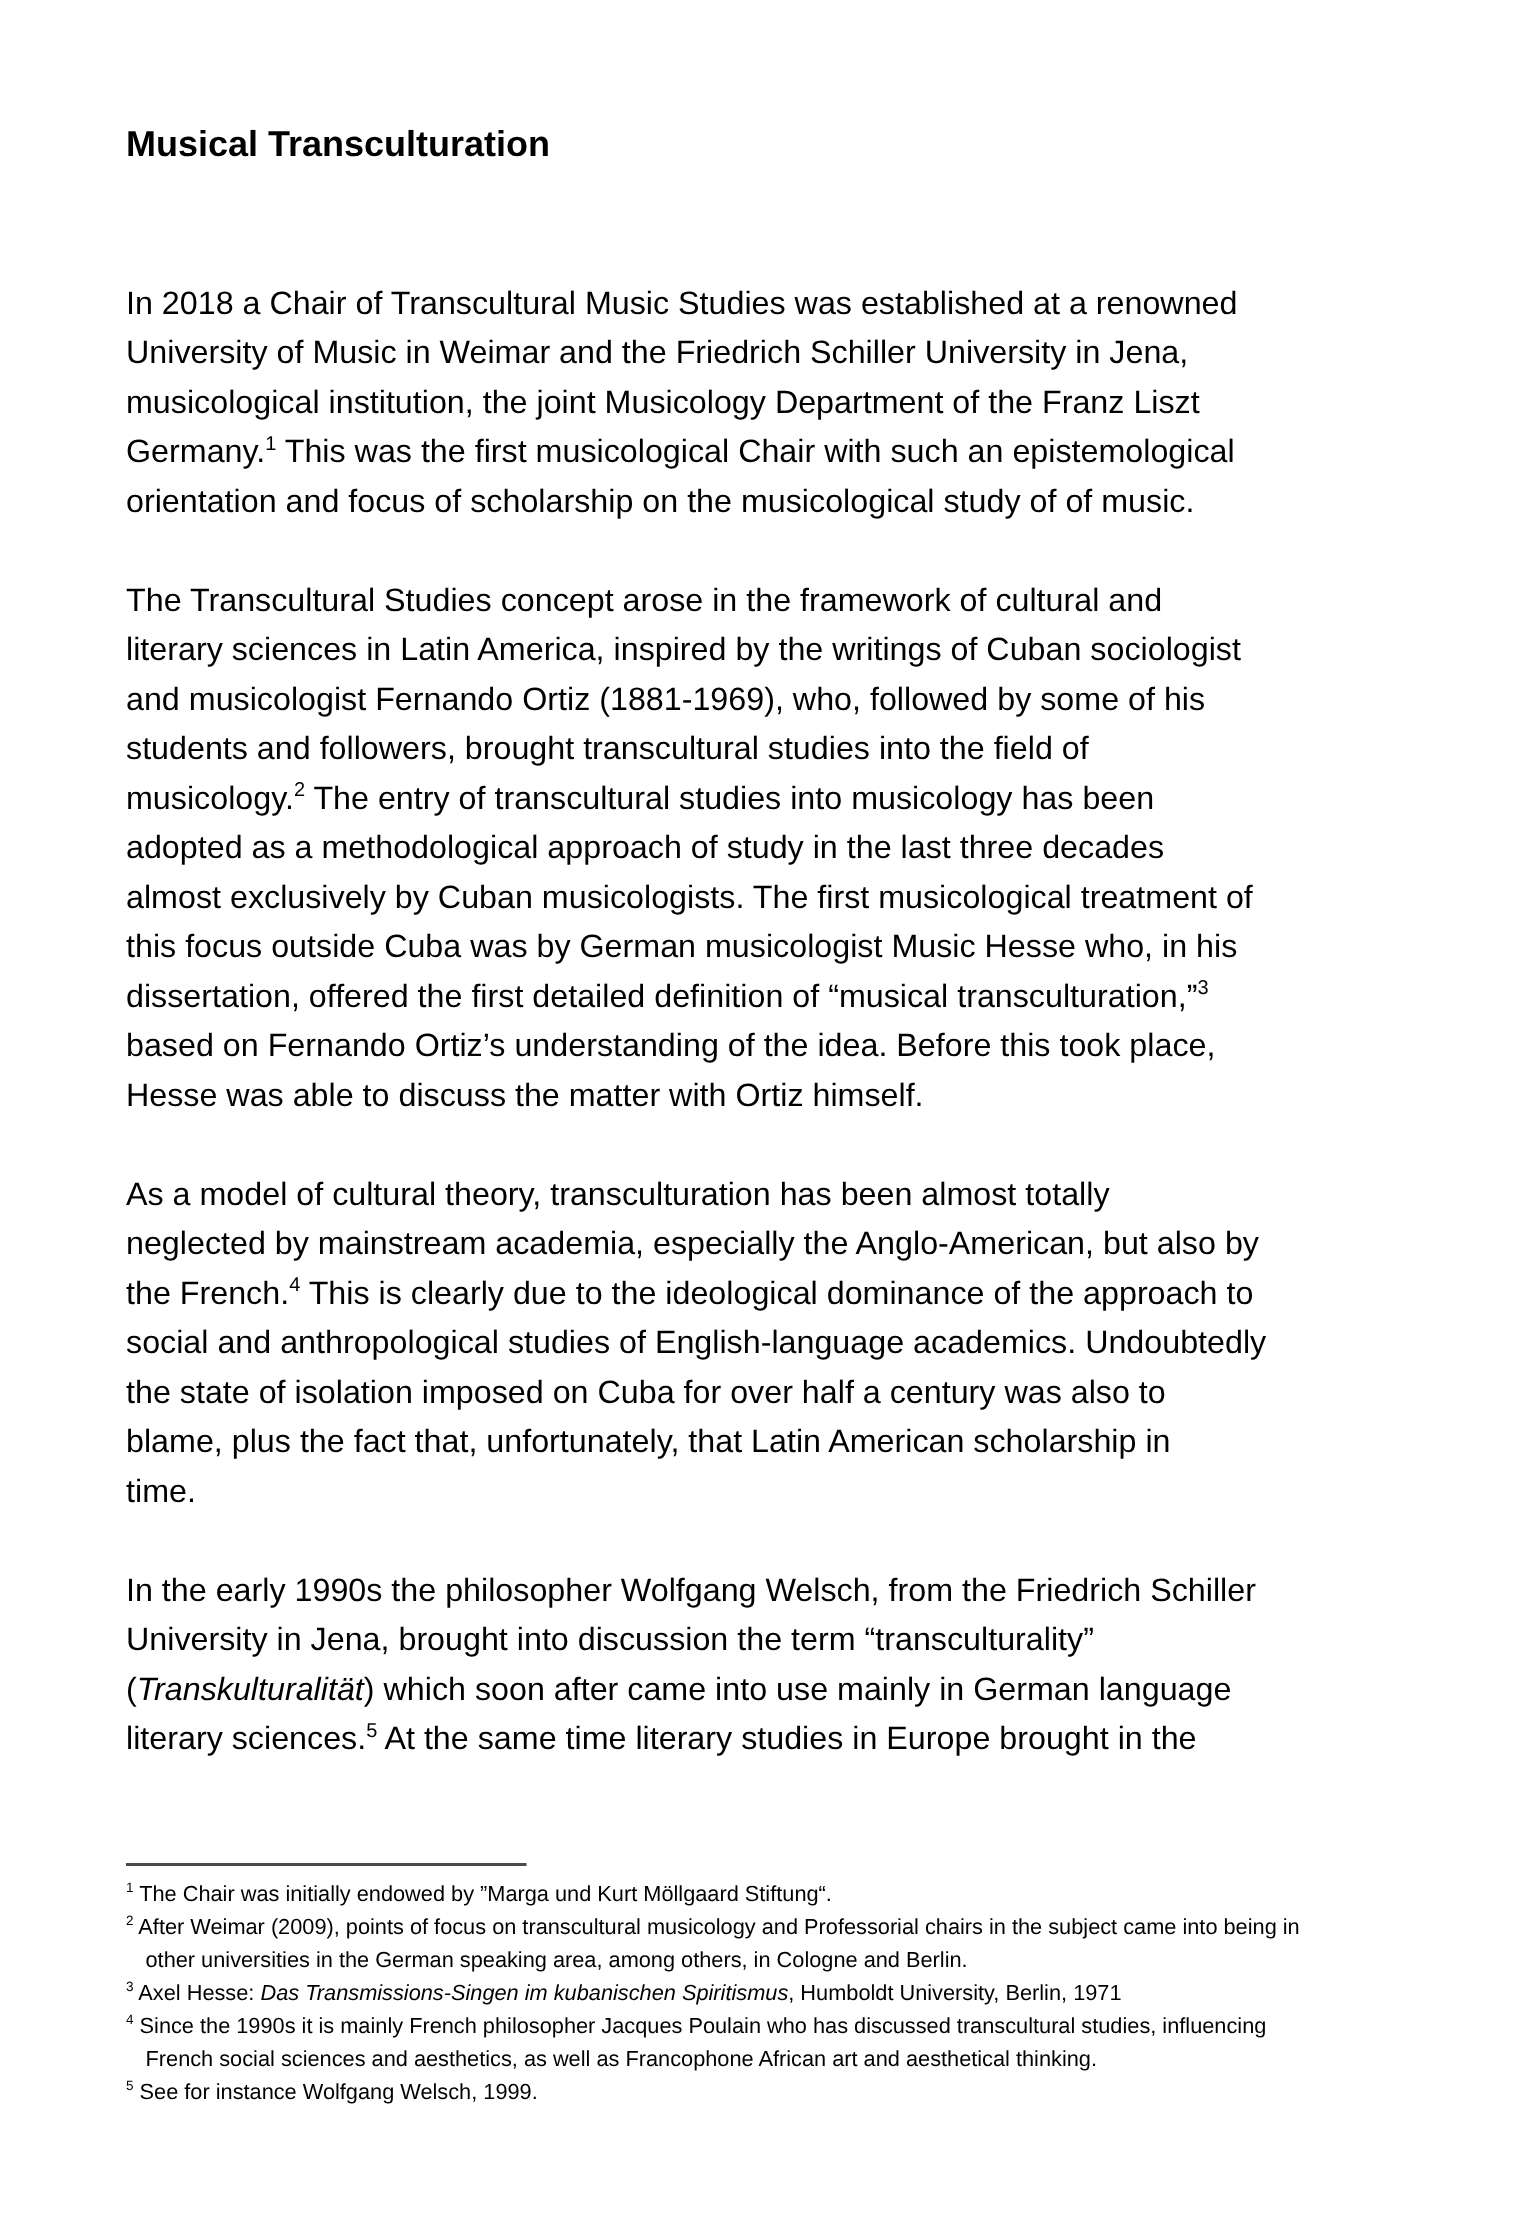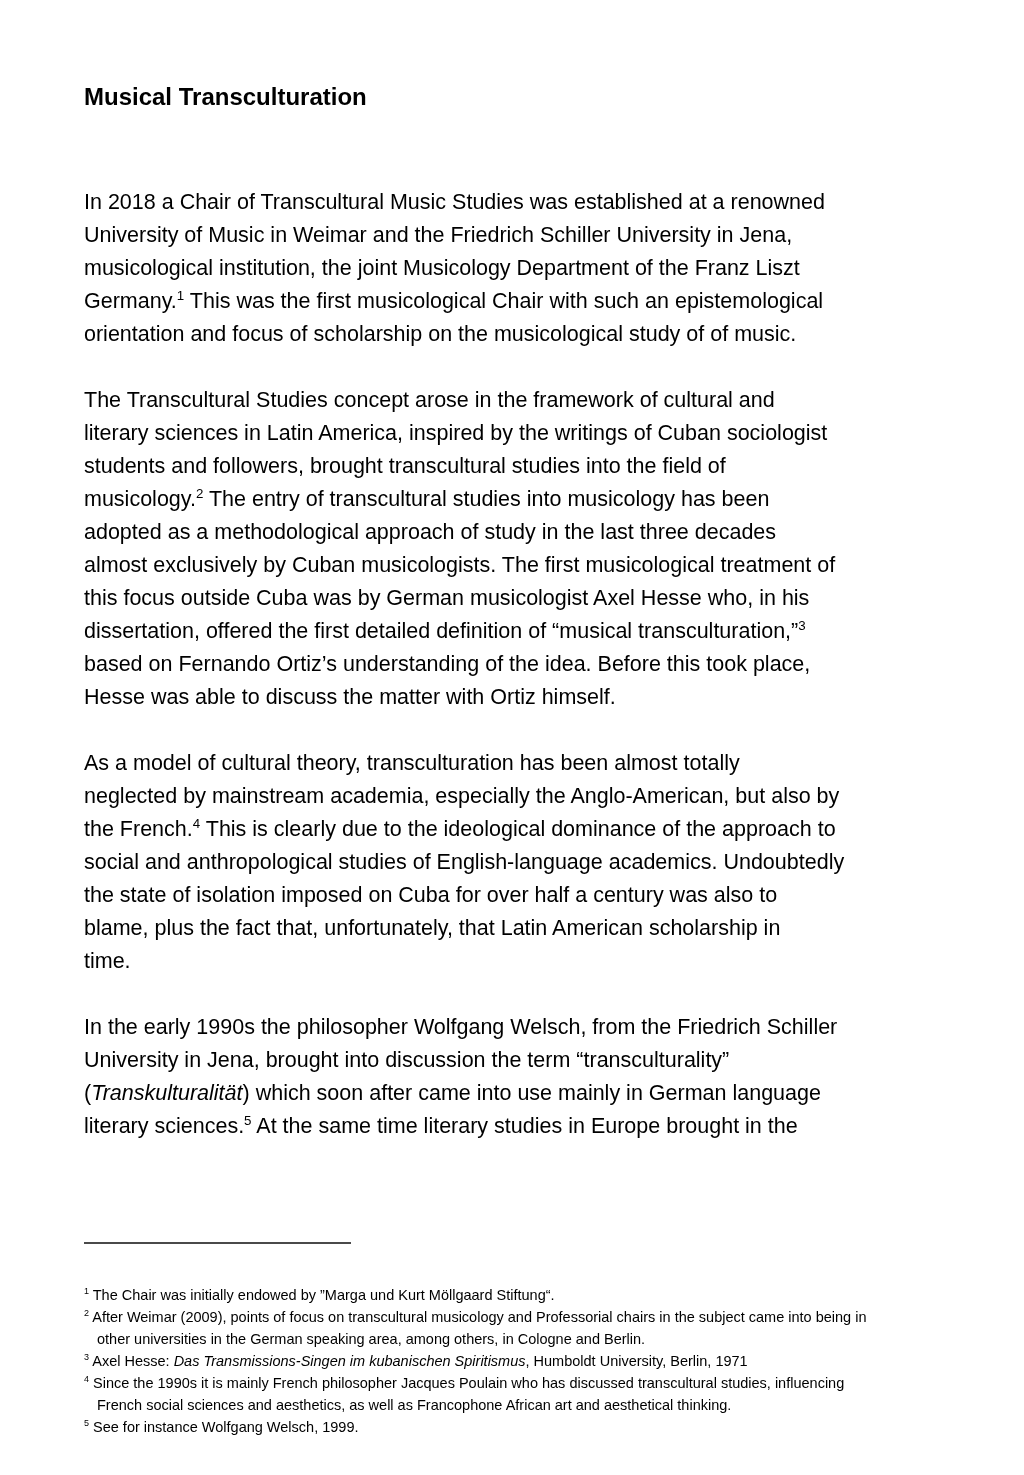--- a/index.html
+++ b/index.html
@@ -53,21 +53,20 @@
     height: 2px;
     background: #4a4a4a;
   }
   .footnotes {
     position: absolute;
     left: 84px;
     top: 1252px;
     width: 930px;
     font-size: 14.5px;
     line-height: 22px;
-    margin-top: 32px;
   }
   .footnote { margin: 0; }
   .footnote .line + .line { padding-left: 13px; }
 </style>
 </head>
 <body>
 
 <div class="page">
 
   <h1 class="doc-title">Musical Transculturation</h1>
@@ -76,25 +75,26 @@
     <p class="para">
         <span class="line">In 2018 a Chair of Transcultural Music Studies was established at a renowned</span>
         <span class="line">University of Music in Weimar and the Friedrich Schiller University in Jena,</span>
         <span class="line">musicological institution, the joint Musicology Department of the Franz Liszt</span>
         <span class="line">Germany.<sup>1</sup> This was the first musicological Chair with such an epistemological</span>
         <span class="line">orientation and focus of scholarship on the musicological study of of music.</span>
       </p>
     <p class="para">
         <span class="line">The Transcultural Studies concept arose in the framework of cultural and</span>
         <span class="line">literary sciences in Latin America, inspired by the writings of Cuban sociologist</span>
+        <span class="line">and musicologist Fernando Ortiz (1881-1969), who, followed by some of his</span>
         <span class="line">students and followers, brought transcultural studies into the field of</span>
         <span class="line">musicology.<sup>2</sup> The entry of transcultural studies into musicology has been</span>
         <span class="line">adopted as a methodological approach of study in the last three decades</span>
         <span class="line">almost exclusively by Cuban musicologists. The first musicological treatment of</span>
-        <span class="line">this focus outside Cuba was by German musicologist Axel Hesse who, in his</span>
+        <span class="line">this focus outside Cuba was by German musicologist Music Hesse who, in his</span>
         <span class="line">dissertation, offered the first detailed definition of “musical transculturation,”<sup>3</sup></span>
         <span class="line">based on Fernando Ortiz’s understanding of the idea. Before this took place,</span>
         <span class="line">Hesse was able to discuss the matter with Ortiz himself.</span>
       </p>
     <p class="para">
         <span class="line">As a model of cultural theory, transculturation has been almost totally</span>
         <span class="line">neglected by mainstream academia, especially the Anglo-American, but also by</span>
         <span class="line">the French.<sup>4</sup> This is clearly due to the ideological dominance of the approach to</span>
         <span class="line">social and anthropological studies of English-language academics. Undoubtedly</span>
         <span class="line">the state of isolation imposed on Cuba for over half a century was also to</span>

